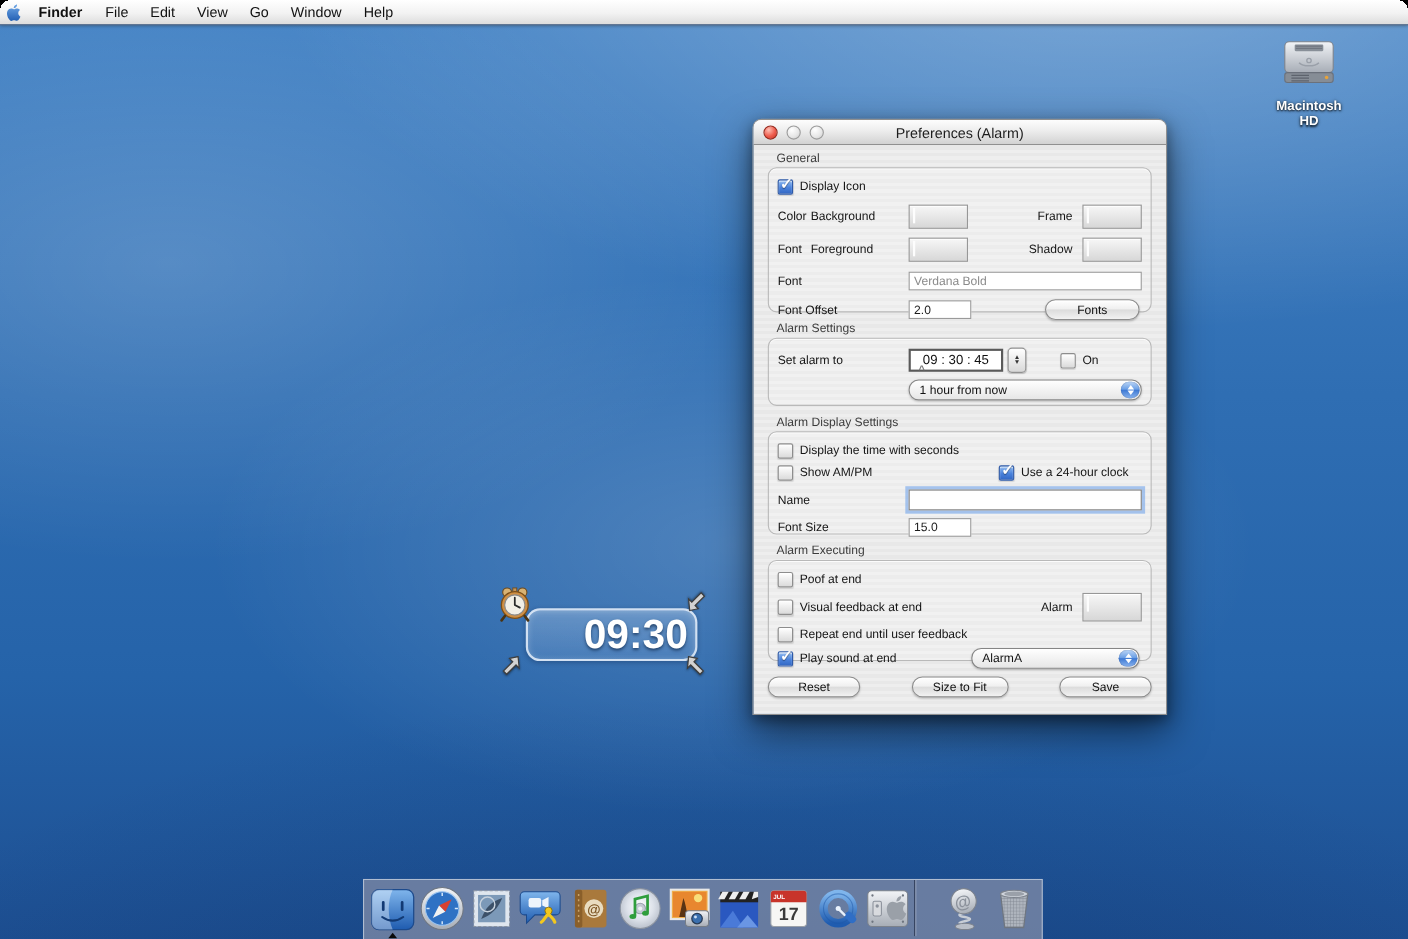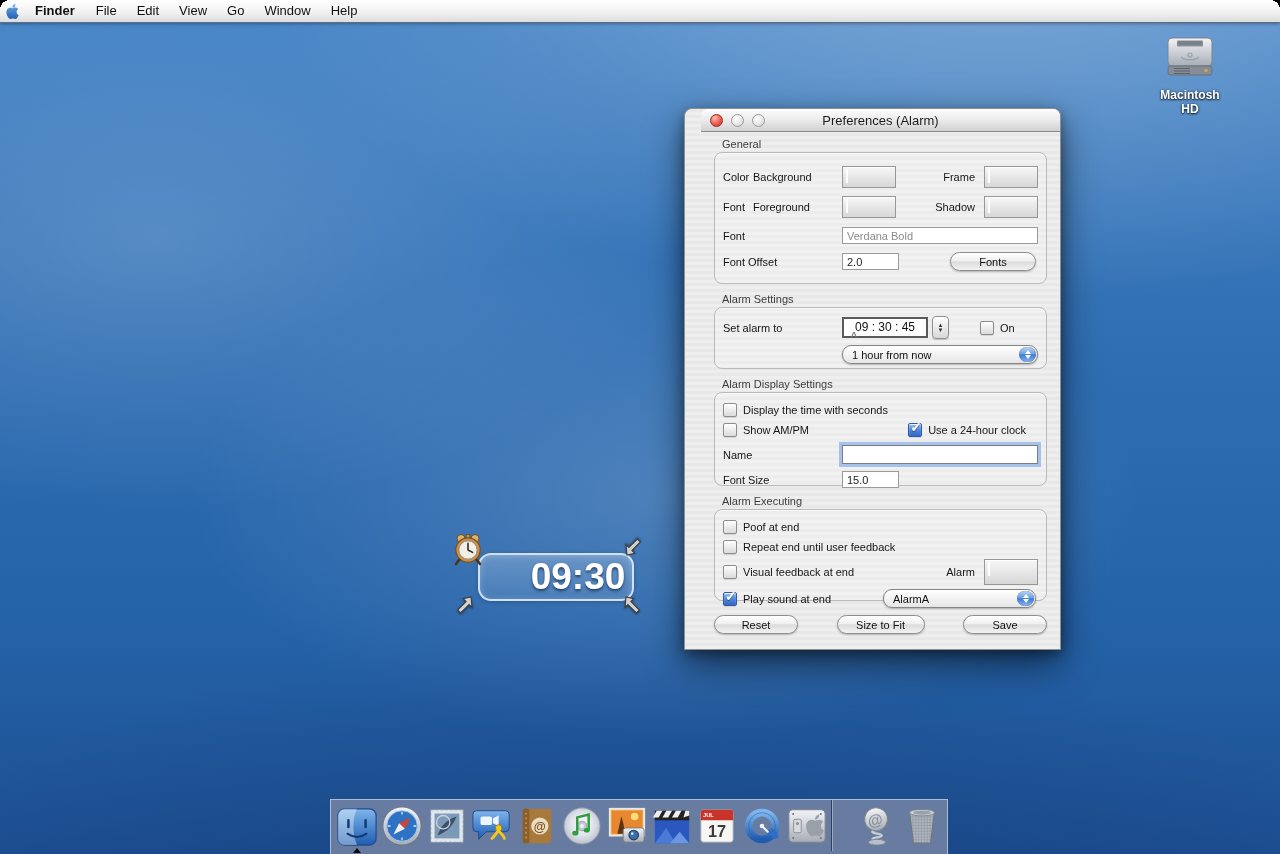--- a/index.html
+++ b/index.html
@@ -42,21 +42,21 @@
     filter:drop-shadow(0 1px 1px rgba(0,0,0,.45));}
   .handle.tr{left:624px;top:537px;transform:scale(-1,-1);}
   .handle.bl{left:453px;top:595px;}
   .handle.br{left:623px;top:595px;transform:scaleX(-1);}
   .alarm-badge{position:absolute;left:451px;top:532px;z-index:6;}
 
   
   .window{position:absolute;left:684px;top:108px;width:377px;height:542px;z-index:20;
     border-radius:8px 8px 0 0;border:1px solid #8f8f8f;box-sizing:border-box;
     background:repeating-linear-gradient(0deg,#eeeeee 0 3px,#e8e8e8 3px 6px);
-    box-shadow:0 14px 36px rgba(0,0,0,.55),0 4px 12px rgba(0,0,0,.35);padding-left:16px;}
+    box-shadow:0 14px 36px rgba(0,0,0,.55),0 4px 12px rgba(0,0,0,.35);}
   .titlebar{height:22px;border-radius:7px 7px 0 0;position:relative;
     background:linear-gradient(180deg,#fdfdfd 0%,#ededed 45%,#d2d2d2 100%);
     border-bottom:1px solid #878787;display:flex;align-items:center;}
   .lights{display:flex;gap:8px;padding-left:9px;z-index:2;}
   .light{width:13px;height:13px;border-radius:50%;box-sizing:border-box;}
   .light.red{background:radial-gradient(circle at 35% 28%,#ffc0b5,#ee5b4c 55%,#c03a2b);border:1px solid #97291d;}
   .light.dim{background:radial-gradient(circle at 35% 28%,#ffffff,#e6e6e6 60%,#c6c6c6);border:1px solid #9b9b9b;}
   .win-title{position:absolute;left:0;right:0;text-align:center;font-size:13px;color:#1d1d1d;}
 
   .section-label{font-size:11px;color:#3c3c3c;margin:6px 13px 2px 21px;}
@@ -222,20 +222,24 @@
       <div class="win-title">Preferences (Alarm)</div>
       <div class="lights">
         <div class="light red"></div>
         <div class="light dim"></div>
         <div class="light dim"></div>
       </div>
     </div>
 
     <div class="section-label">General</div>
     <div class="group" style="height:132px;box-sizing:border-box;">
+      <div class="row">
+        <span class="cb checked"></span>
+        <span>Display Icon</span>
+      </div>
       <div class="row" style="margin-top:8px;">
         <span class="lbl2a">Color</span>
         <span class="lbl2b">Background</span>
         <span class="well"><span class="well-inner" style="background: linear-gradient(135deg, rgb(30, 30, 30) 0%, rgb(30, 30, 30) 50%, rgb(255, 255, 255) 50%, rgb(255, 255, 255) 100%);"></span></span>
         <span class="rlabel">Frame</span>
         <span class="well"><span class="well-inner" style="background: linear-gradient(135deg, rgb(201, 201, 201) 0%, rgb(201, 201, 201) 50%, rgb(255, 255, 255) 50%, rgb(255, 255, 255) 100%);"></span></span>
       </div>
       <div class="row" style="margin-top:8px;">
         <span class="lbl2a">Font</span>
         <span class="lbl2b">Foreground</span>
@@ -302,27 +306,27 @@
     </div>
 
     <div class="section-label" style="margin-top:9px;">Alarm Executing</div>
     <div class="group" style="height:92px;box-sizing:border-box;">
       <div class="row">
         <span class="cb"></span>
         <span>Poof at end</span>
       </div>
       <div class="row">
         <span class="cb"></span>
-        <span>Repeat end until user feedback</span>
-      </div>
-      <div class="row">
-        <span class="cb"></span>
         <span>Visual feedback at end</span>
         <span class="rlabel">Alarm</span>
         <span class="well tall"><span class="well-inner" style="background: linear-gradient(135deg, rgb(21, 21, 21) 0%, rgb(21, 21, 21) 50%, rgb(126, 126, 126) 50%, rgb(126, 126, 126) 100%);"></span></span>
+      </div>
+      <div class="row">
+        <span class="cb"></span>
+        <span>Repeat end until user feedback</span>
       </div>
       <div class="row">
         <span class="cb checked"></span>
         <span>Play sound at end</span>
         <span class="popup" style="width:153px;margin-left:auto;margin-right:2px;">
           <span>AlarmA</span>
           <span class="cap">
               <span class="tri-up"></span>
               <span class="tri-dn"></span>
             </span>

